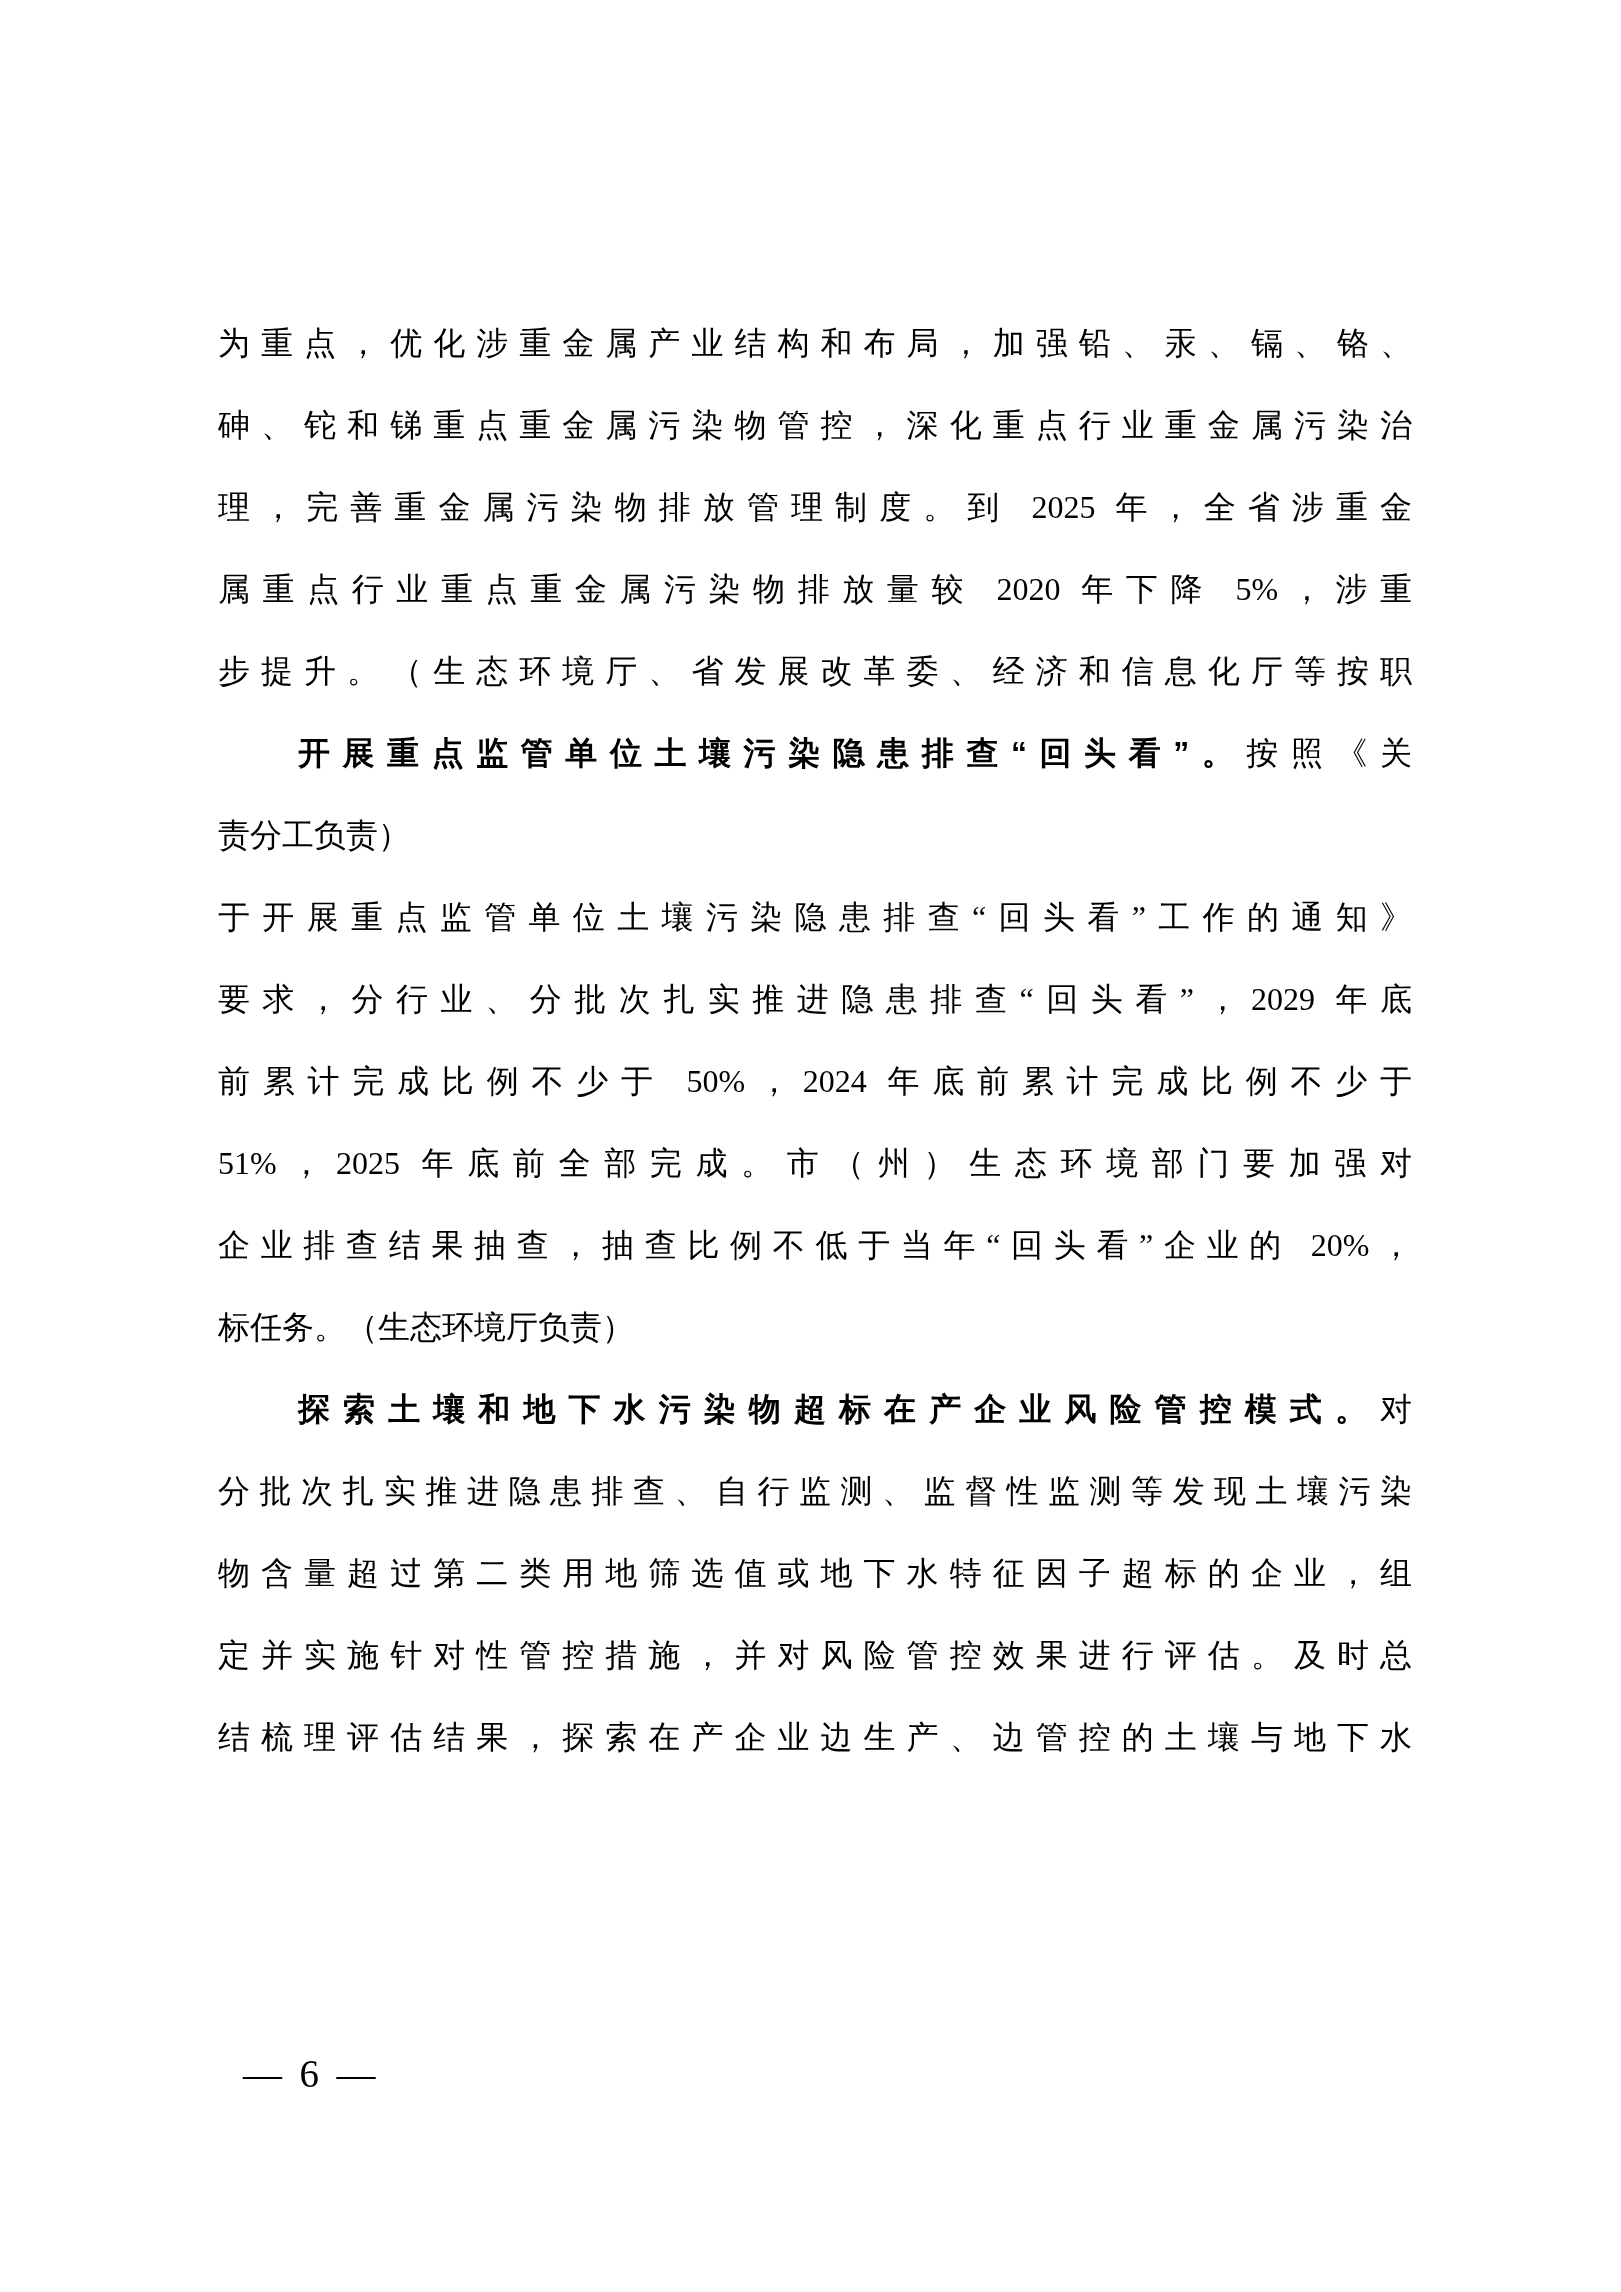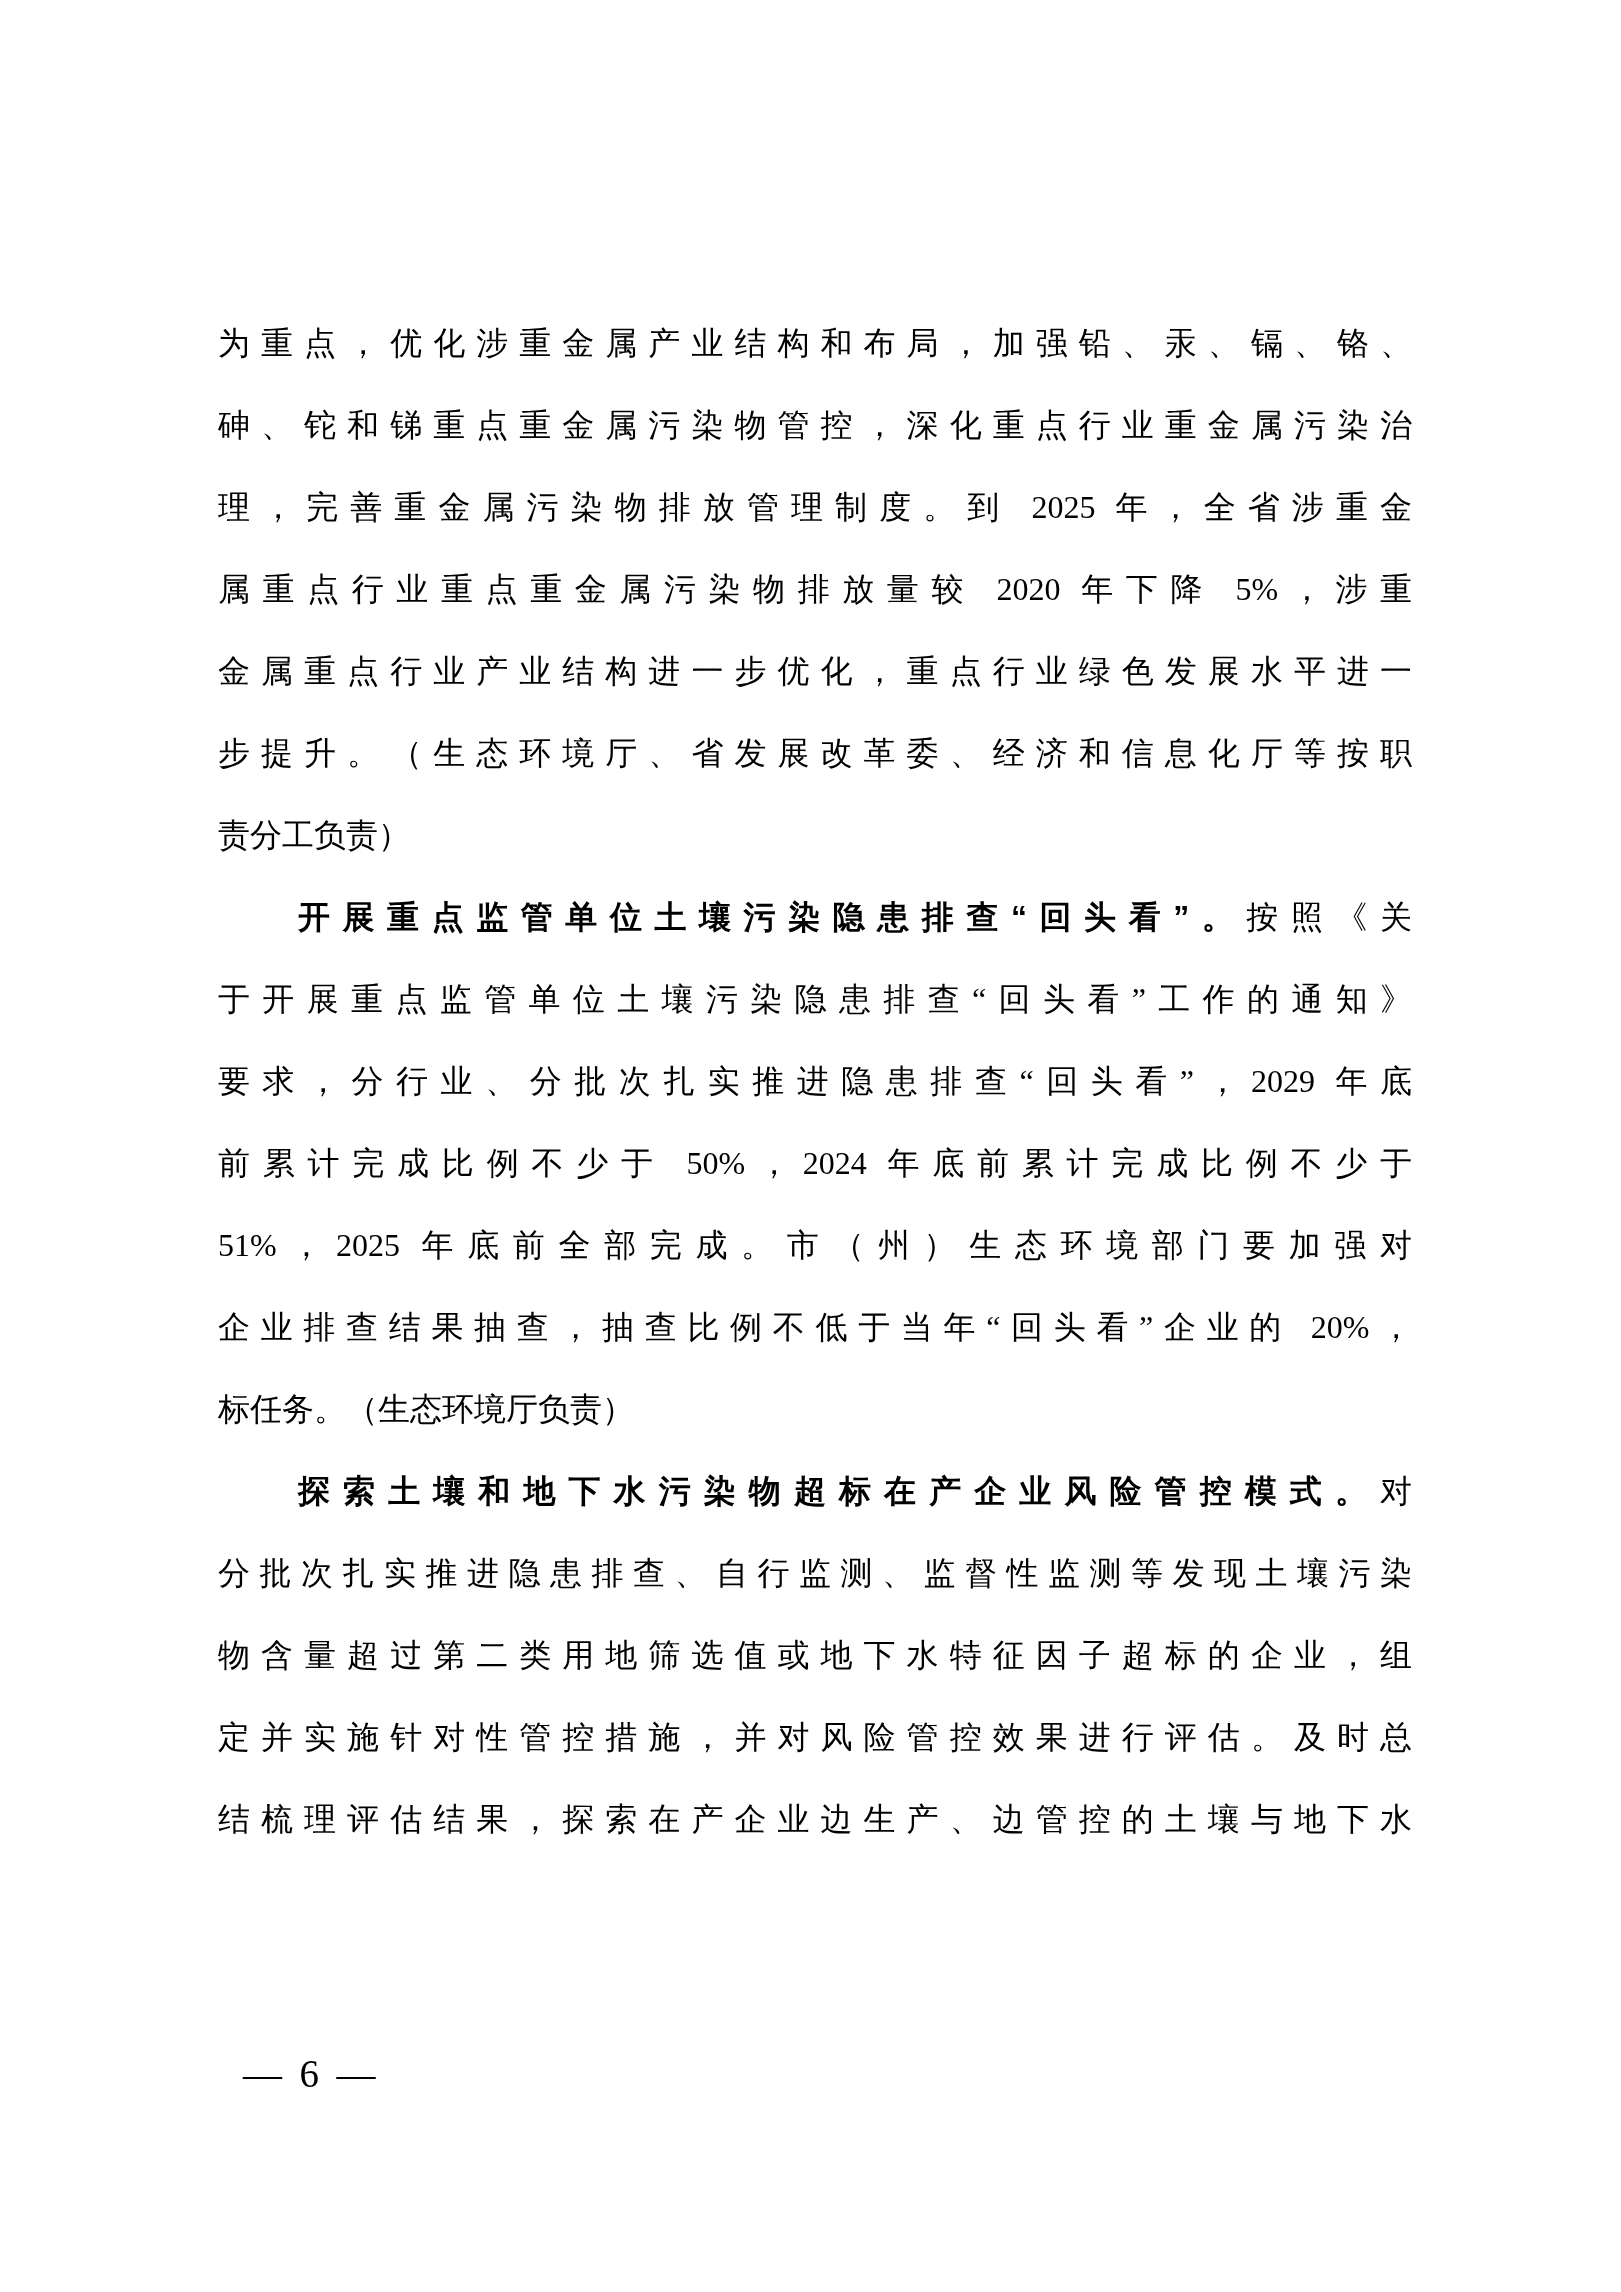--- a/index.html
+++ b/index.html
@@ -64,24 +64,23 @@
 </style>
 </head>
 <body>
 
 <div class="page">
   <div class="doc-body">
       <div class="line j"><span class="fs">为重点，优化涉重金属产业结构和布局，加强铅、汞、镉、铬、</span></div>
       <div class="line j"><span class="fs">砷、铊和锑重点重金属污染物管控，深化重点行业重金属污染治</span></div>
       <div class="line j"><span class="fs">理，完善重金属污染物排放管理制度。到 2025 年，全省涉重金</span></div>
       <div class="line j"><span class="fs">属重点行业重点重金属污染物排放量较 2020 年下降 5%，涉重</span></div>
-      <div class="line j"><span class="fs">金属重点行业产业结构进一步优化，重点行业绿色发展水平进一</span></div>
       <div class="line j"><span class="fs">步提升。（生态环境厅、省发展改革委、经济和信息化厅等按职</span></div>
+      <div class="line j ind"><span class="hei">开展重点监管单位土壤污染隐患排查“回头看”。</span><span class="fs">按照《关</span></div>
       <div class="line"><span class="fs">责分工负责）</span></div>
-      <div class="line j ind"><span class="hei">开展重点监管单位土壤污染隐患排查“回头看”。</span><span class="fs">按照《关</span></div>
       <div class="line j"><span class="fs">于开展重点监管单位土壤污染隐患排查“回头看”工作的通知》</span></div>
       <div class="line j"><span class="fs">要求，分行业、分批次扎实推进隐患排查“回头看”，2029 年底</span></div>
       <div class="line j"><span class="fs">前累计完成比例不少于 50%，2024 年底前累计完成比例不少于</span></div>
       <div class="line j"><span class="fs">51%，2025 年底前全部完成。市（州）生态环境部门要加强对</span></div>
       <div class="line j"><span class="fs">企业排查结果抽查，抽查比例不低于当年“回头看”企业的 20%，</span></div>
       <div class="line"><span class="fs">标任务。（生态环境厅负责）</span></div>
       <div class="line j ind"><span class="hei">探索土壤和地下水污染物超标在产企业风险管控模式。</span><span class="fs">对</span></div>
       <div class="line j"><span class="fs">分批次扎实推进隐患排查、自行监测、监督性监测等发现土壤污染</span></div>
       <div class="line j"><span class="fs">物含量超过第二类用地筛选值或地下水特征因子超标的企业，组</span></div>
       <div class="line j"><span class="fs">定并实施针对性管控措施，并对风险管控效果进行评估。及时总</span></div>

